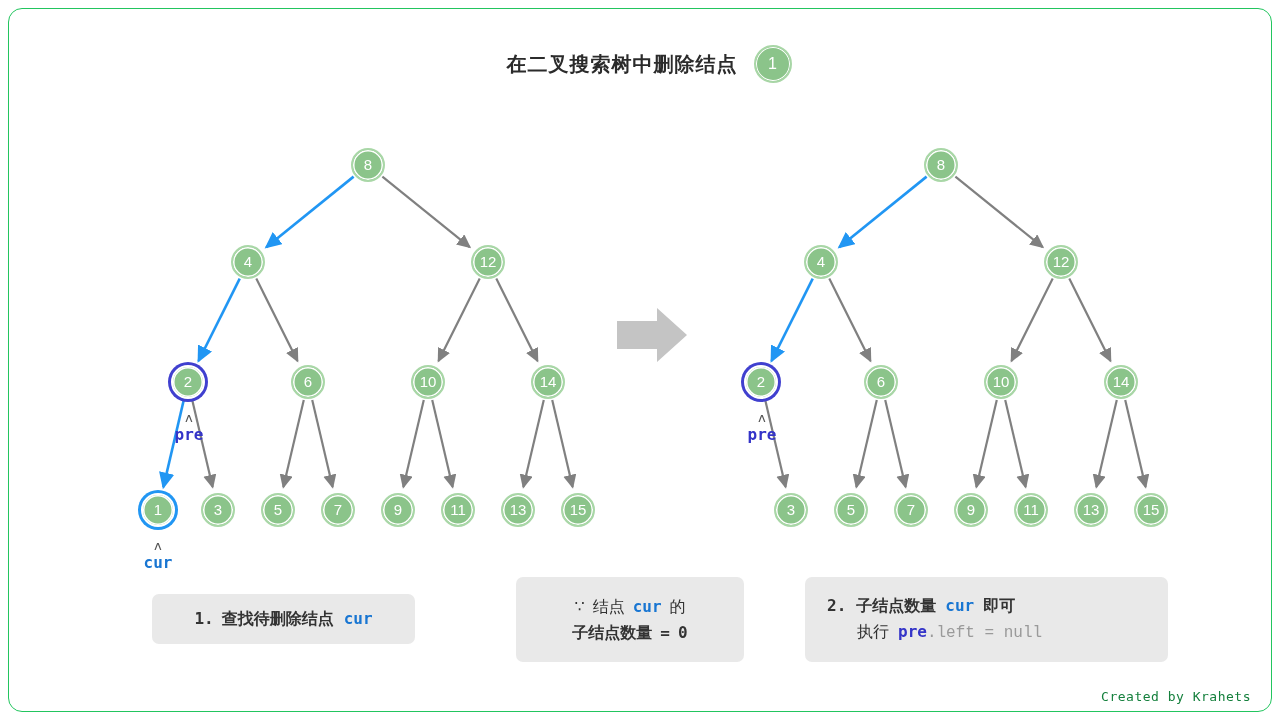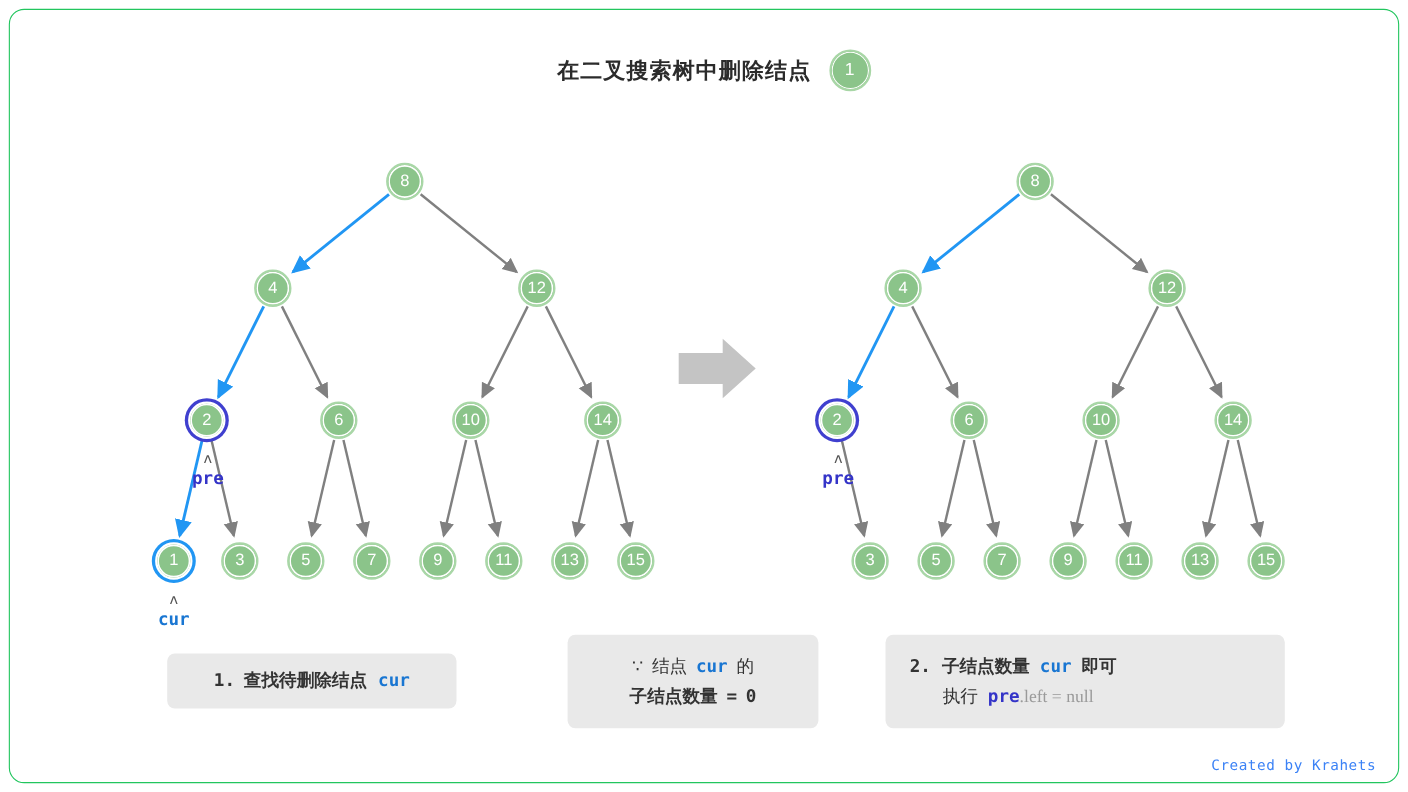--- a/index.html
+++ b/index.html
@@ -155,21 +155,21 @@
     font-weight: bold;
     color: #1976d2;
   }
   .mono-indigo {
     font-family: "DejaVu Sans Mono", "Liberation Mono", monospace;
     font-size: 16px;
     font-weight: bold;
     color: #3434c8;
   }
   .mono-gray {
-    font-family: Liberation Serif, serif;
+    font-family: Liberation Mono, monospace;
     font-size: 16px;
     color: #9a9a9a;
   }
   .mono-dark {
     font-family: "DejaVu Sans Mono", "Liberation Mono", monospace;
     font-size: 16px;
     font-weight: bold;
     color: #333333;
   }
 
@@ -187,21 +187,21 @@
     padding-left: 22px;
   }
 
   
   #credit {
     position: absolute;
     right: 38px;
     bottom: 25px;
     font-family: "DejaVu Sans Mono", "Liberation Mono", monospace;
     font-size: 13px;
-    color: #3b82f6;
+    color: #15803d;
     letter-spacing: 0.5px;
   }
 </style>
 </head>
 <body>
 
 <div id="card">
   <div id="stage">
 
     <div id="title-row">

